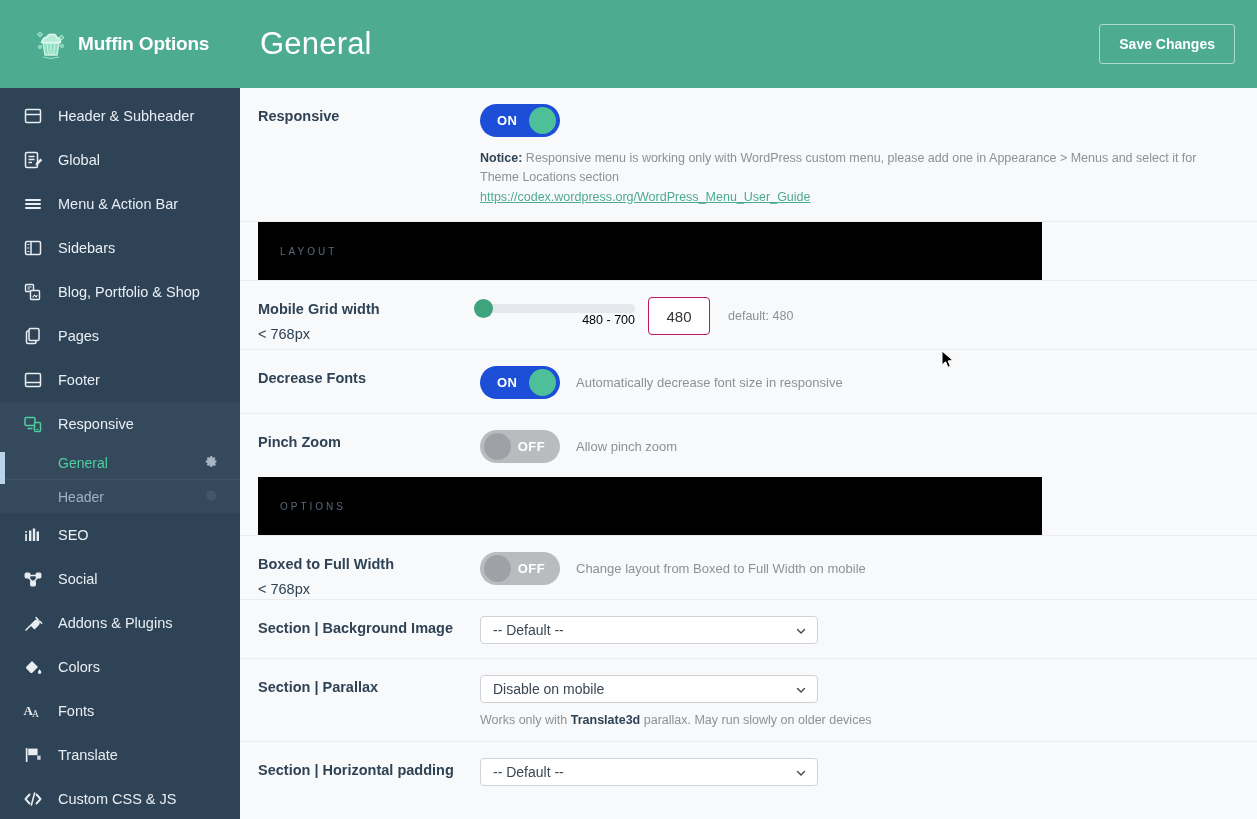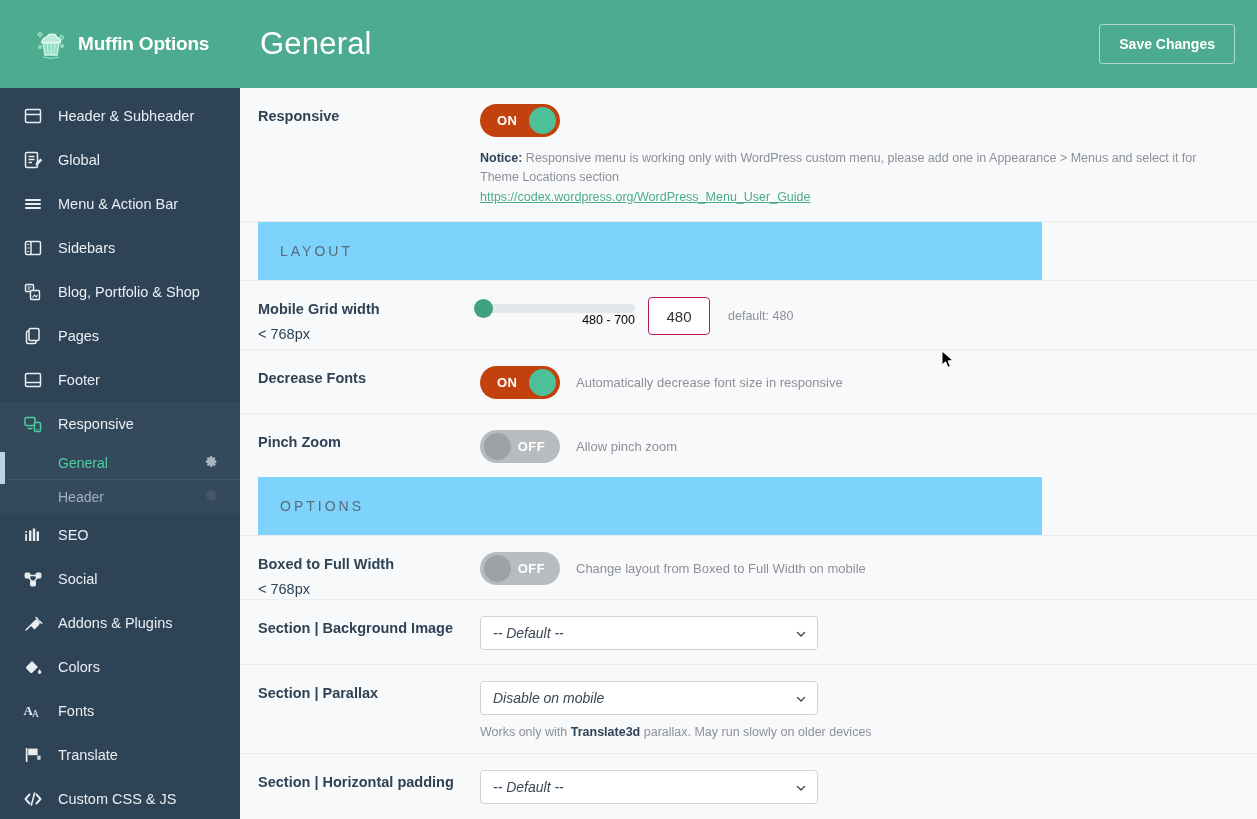--- a/index.html
+++ b/index.html
@@ -86,21 +86,21 @@
   }
   .row-label .sub { display:block; font-weight: normal; margin-top: 9px; }
   .row-body { flex: 1; padding-top: 16px; padding-bottom: 14px; }
 
   
   .toggle {
     width: 80px; height: 33px; border-radius: 17px;
     position: relative; cursor: pointer; display: inline-block;
     vertical-align: middle;
   }
-  .toggle.on { background: #c2410c; }
+  .toggle.on { background: #1d4ed8; }
   .toggle.off { background: #b9bcbf; }
   .toggle .knob {
     position: absolute; top: 3px; width: 27px; height: 27px; border-radius: 50%;
   }
   .toggle.on .knob { right: 4px; background: #4dc09a; }
   .toggle.off .knob { left: 4px; background: #9ea2a6; }
   .toggle .tg-label {
     position: absolute; top: 0; height: 33px; line-height: 33px;
     color: #fff; font-size: 13px; font-weight: bold; letter-spacing: .4px;
   }
@@ -112,23 +112,23 @@
 
   .notice {
     margin-top: 12px; font-size: 12.5px; color: #8d9196;
     line-height: 1.55; max-width: 752px;
   }
   .notice b { color: #2f4356; }
   .notice a { color: #4dab8f; text-decoration: underline; display: inline-block; }
 
   
   .band {
-    height: 58px; width: 784px; background: #7dd3fc;
+    height: 58px; width: 784px; background: #000000;
     display: flex; align-items: center; padding-left: 22px;
-    color: #5a6a7d; font-size: 14px; letter-spacing: 3px;
+    color: #5a6a7d; font-size: 10px; letter-spacing: 3px;
     margin-left: 18px;
   }
   .band-wrap { border-bottom: 1px solid #ececef; padding-bottom: 0; }
 
   
   .slider-wrap { display: flex; align-items: flex-start; gap: 0; }
   .slider-box { width: 160px; position: relative; padding-top: 7px; }
   .slider-track {
     height: 9px; width: 155px; background: #e4e7ec; border-radius: 5px; position: relative;
   }
@@ -144,21 +144,21 @@
     font-family: "Liberation Sans", sans-serif; margin-left: 8px;
   }
   .default-hint { font-size: 12.5px; color: #8d9196; margin-left: 18px; padding-top: 12px; }
 
   
   .select {
     width: 338px; height: 32px; border: 1px solid #cfd3d8; background: #fff;
     border-radius: 4px; display: flex; align-items: center; justify-content: space-between;
     padding: 0 10px 0 12px; font-size: 14px; color: #3b4754; cursor: pointer;
   }
-  .select.tall { height: 34px; font-style: italic; }
+  .select.tall { height: 28px; }
   .caret { width: 12px; height: 12px; }
   .sub-hint { font-size: 12.5px; color: #8d9196; margin-top: 10px; }
   .sub-hint b { color: #2f4356; }
 
   .cursor { position: absolute; left: 941px; top: 350px; width: 14px; height: 20px; pointer-events: none; }
 </style>
 </head>
 <body>
 
 <div id="app">

